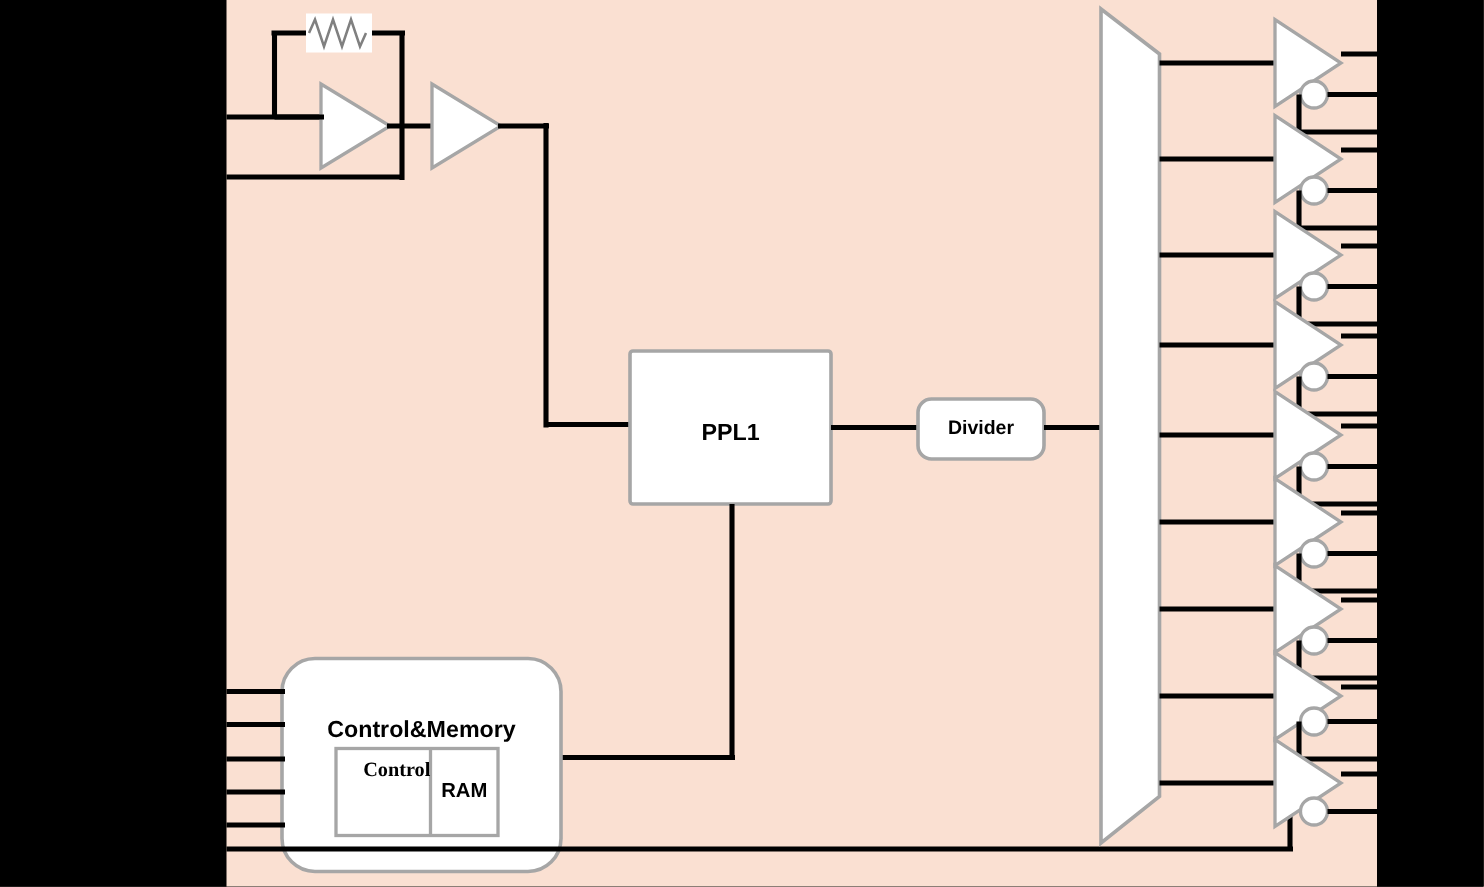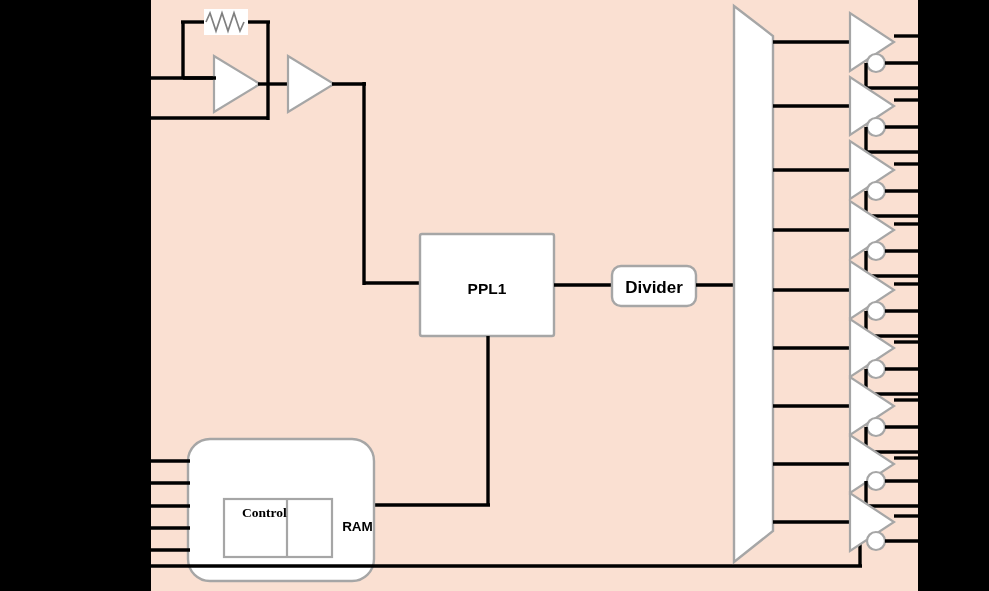--- a/index.html
+++ b/index.html
@@ -5,21 +5,21 @@
   html,body{margin:0;padding:0;background:#000;}
   body{width:989px;height:591px;overflow:hidden;
        font-family:"Liberation Sans","DejaVu Sans",sans-serif;}
   #root{position:relative;width:989px;height:591px;background:#000;}
   #die{position:absolute;left:151px;top:0px;width:767px;height:591px;
        background:#fae0d2;}
   svg.layer{position:absolute;left:0;top:0;width:989px;height:591px;}
   .lbl{position:absolute;color:#000;font-weight:bold;text-align:center;
        line-height:1.25;white-space:pre;}
   .lbl.t16{font-size:15.5px;}
-  .lbl.t14{font-size:17px;}
+  .lbl.t14{font-size:13px;}
   .lbl.t13{font-size:13.5px;}
 </style>
 </head>
 <body>
 
 <div id="root">
 
   <div id="die"></div>
 
   <svg class="layer" viewBox="0 0 989 591">
@@ -191,17 +191,18 @@
       <circle cx="876" cy="541" r="9" fill="#ffffff" stroke="#a6a6a6" stroke-width="2.2"></circle>
       <line x1="885" y1="541" x2="919" y2="541" stroke="#000" stroke-width="3.4"></line>
     </g>
 
   </svg>
 
   <div class="lbl t16" style="left:420px;top:279px;width:134px;">PPL1</div>
 
   <div class="lbl t14" style="left:612px;top:277px;width:84px;">Divider</div>
 
+  <div class="lbl t16" style="left:188px;top:477px;width:186px;">Control&amp;Memory</div>
 
   <div class="lbl t13" style="left:224px;top:505px;width:81px;font-family:Liberation Serif, serif;">Control</div>
-  <div class="lbl t13" style="left:287px;top:519px;width:45px;padding-left:48px;">RAM</div>
+  <div class="lbl t13" style="left:287px;top:519px;width:45px;">RAM</div>
 
 </div>
 
 </body></html>

